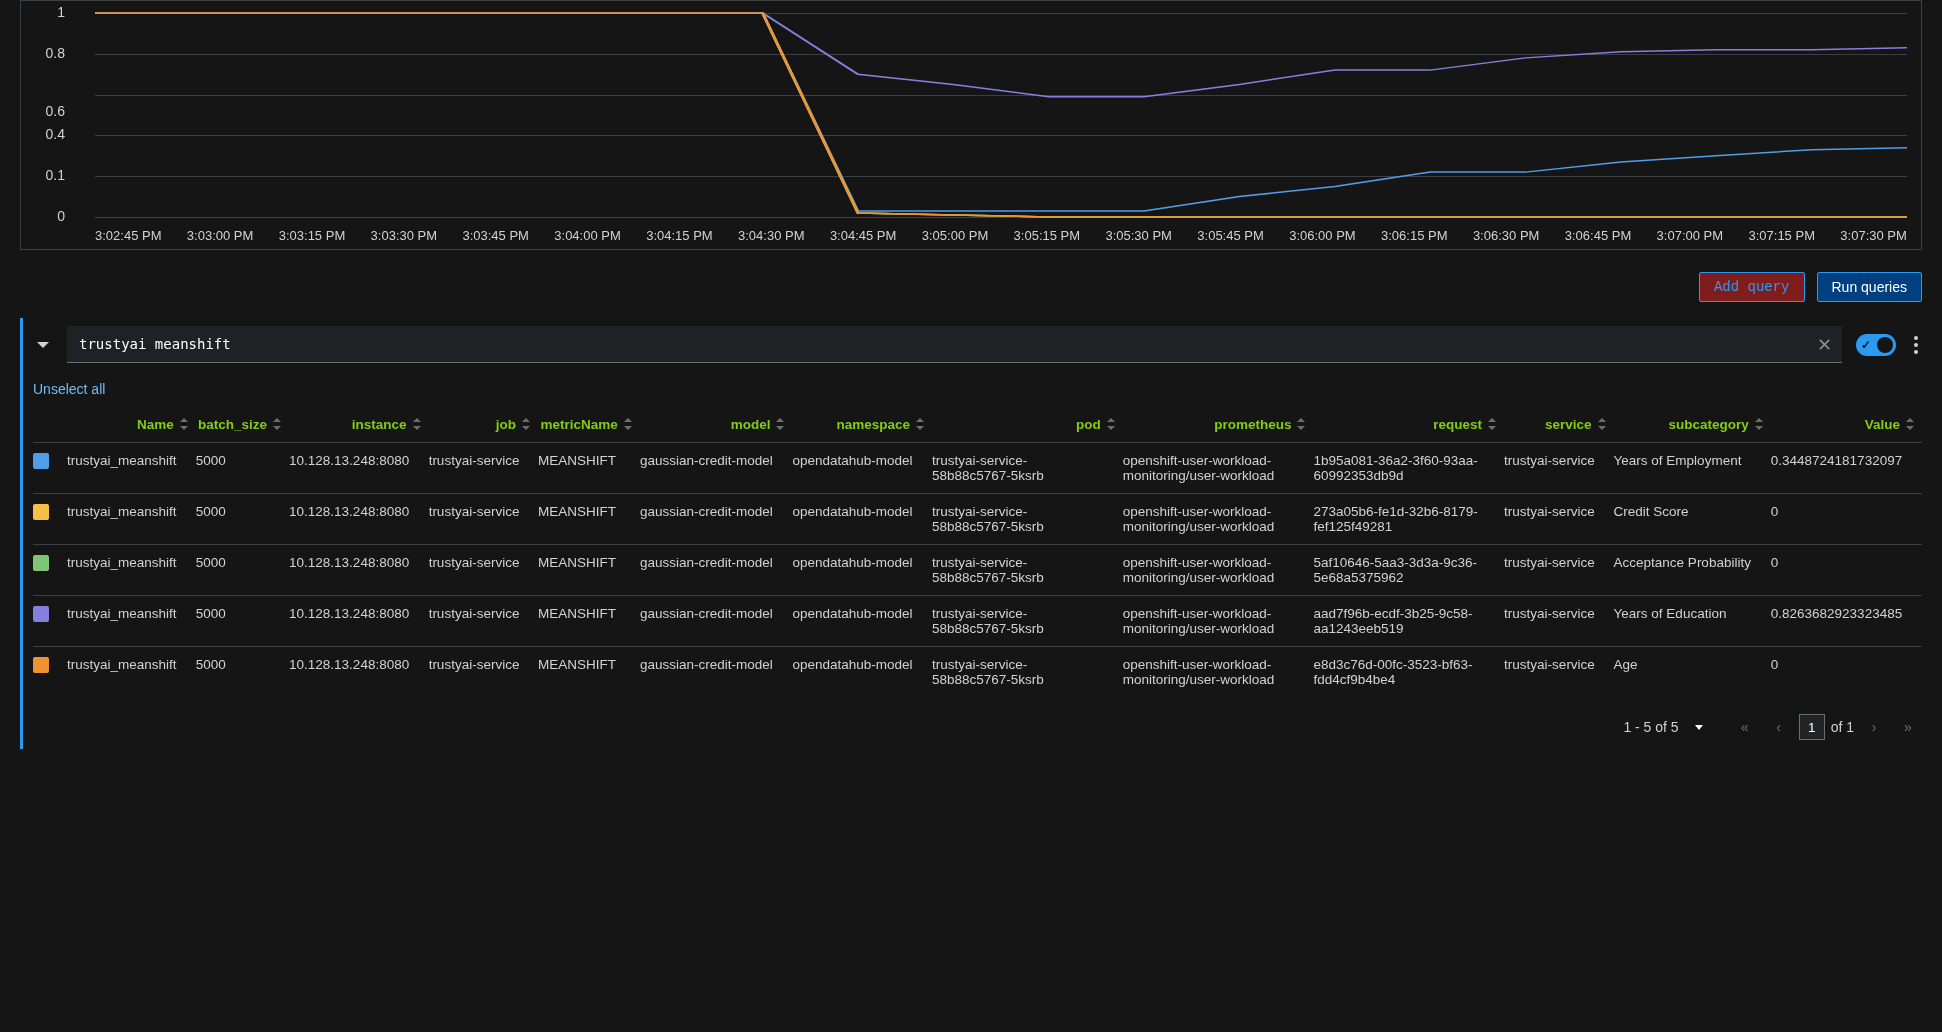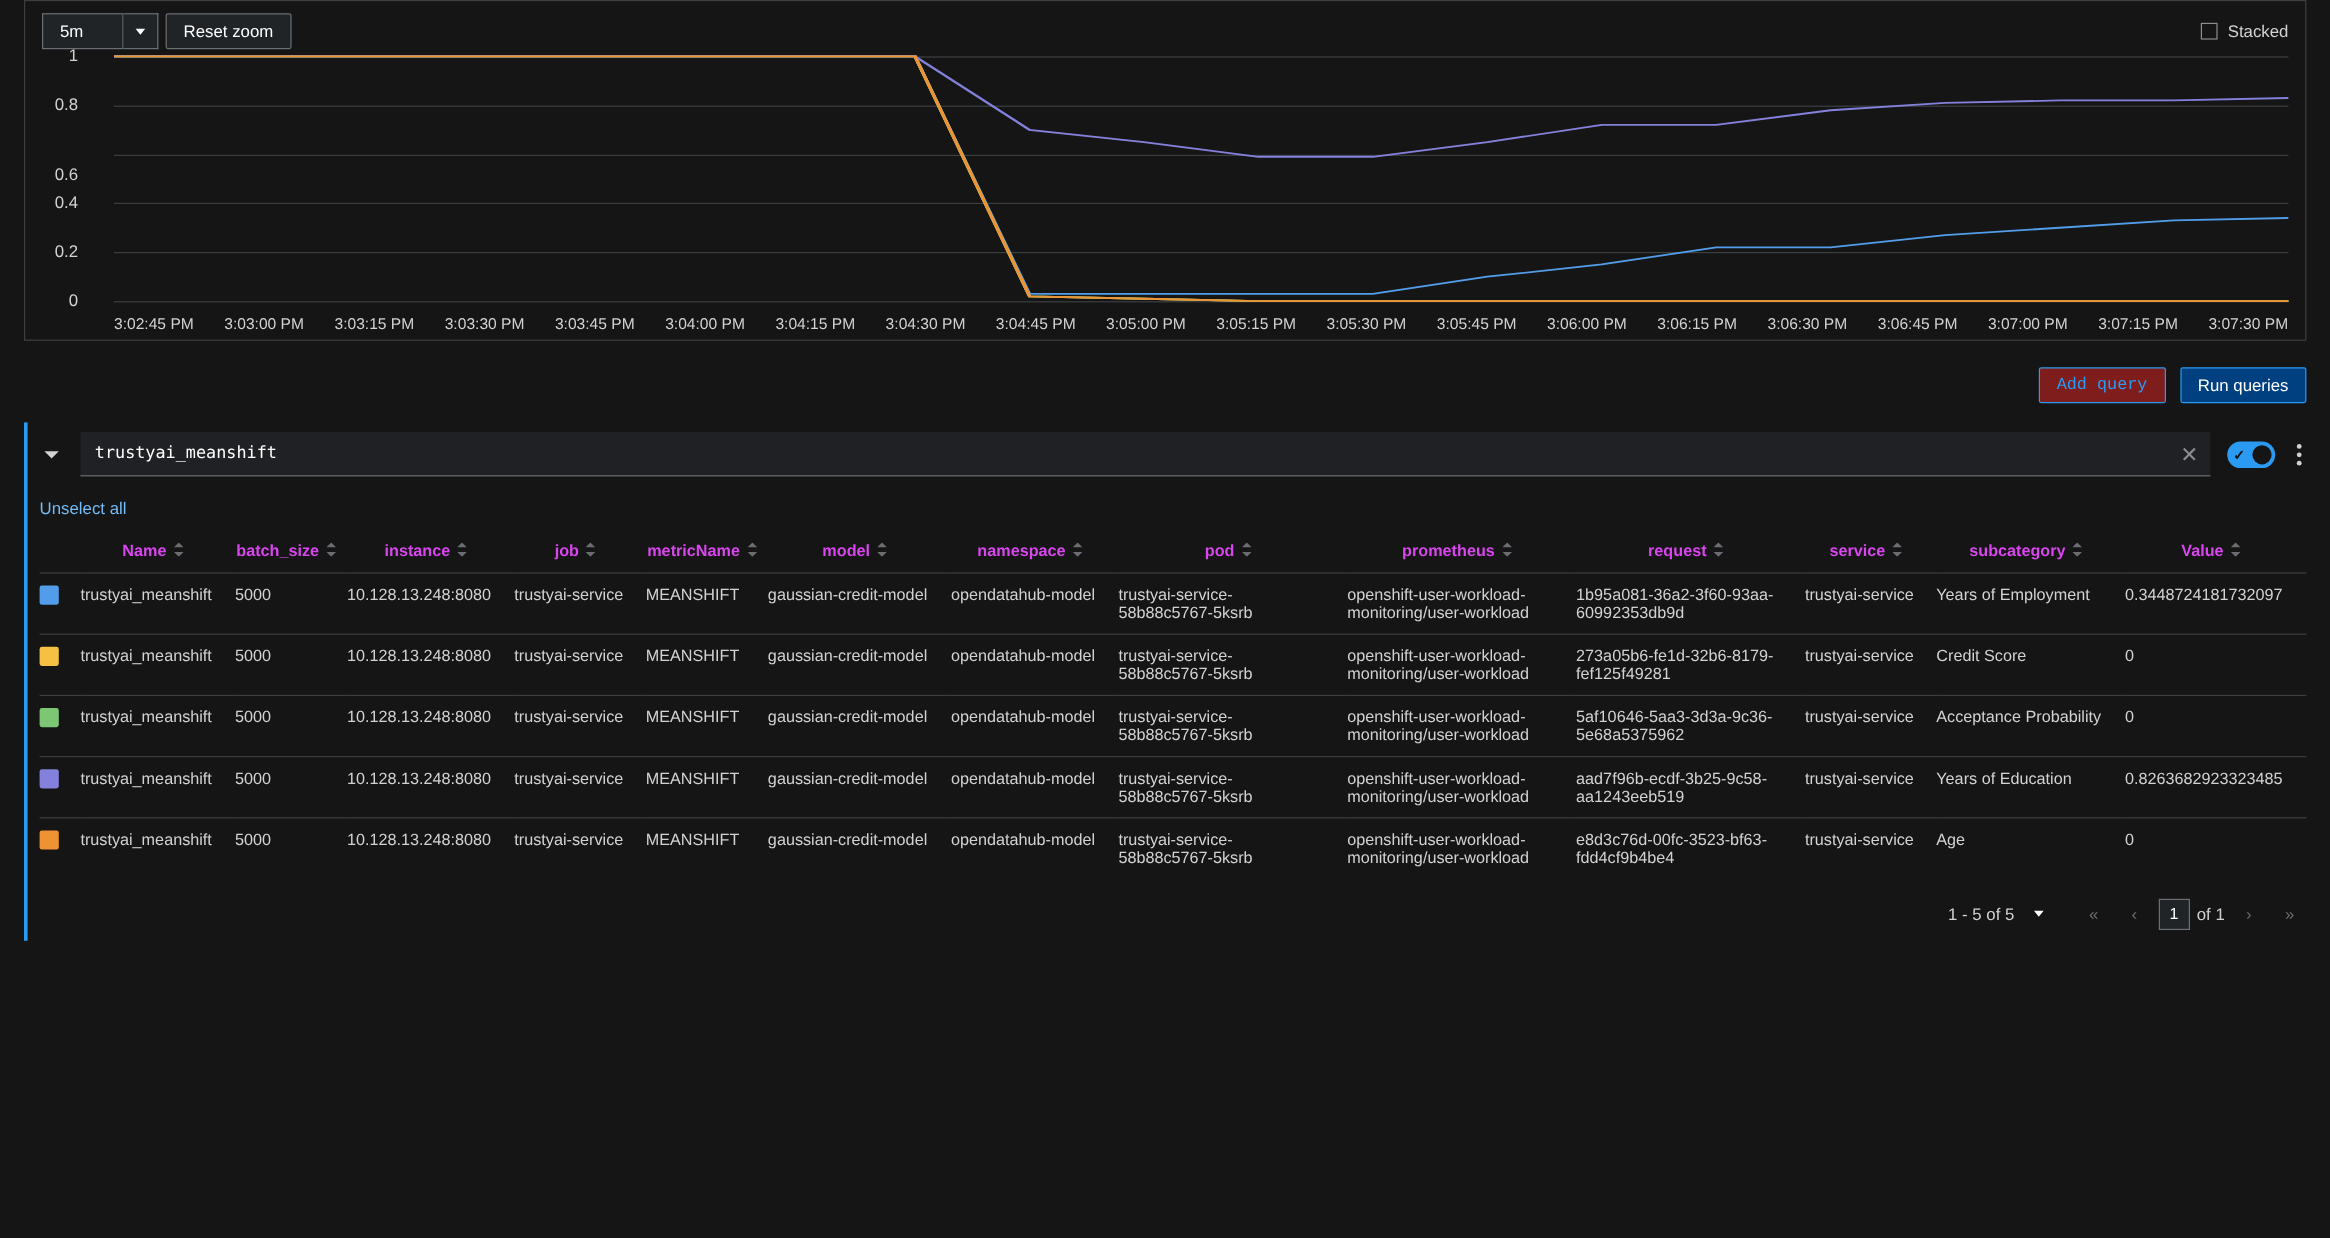--- a/index.html
+++ b/index.html
@@ -70,60 +70,45 @@
   .toggle {
     width:40px; height:22px; background:#2b9af3; border-radius:11px; position:relative; cursor:pointer;
     display:flex; align-items:center;
   }
   .toggle .knob { width:16px; height:16px; background:#151515; border-radius:50%; position:absolute; right:3px; top:3px;}
   .toggle .check { position:absolute; left:5px; color:#151515; font-size:12px; font-weight:bold;}
   .kebab { display:flex; flex-direction:column; gap:3px; padding:4px; cursor:pointer;}
   .kebab span{ width:4px; height:4px; background:#d2d2d2; border-radius:50%;}
   .unselect { color:#73bcf7; cursor:pointer; display:inline-block; margin:18px 0 10px 0; font-size:14px;text-align:center;}
   .table { width:100%; border-collapse:collapse; font-size:13.5px;}
-  .table th { text-align:center; font-weight:600; padding:10px 8px 10px 0; color:#d946ef; position:relative;}
+  .table th { text-align:right; font-weight:600; padding:10px 8px 10px 0; color:#84cc16; position:relative;}
   .table th .sort { display:inline-block; margin-left:6px; color:#6a6e73; font-size:10px; vertical-align:middle;}
   .sort svg{ fill:#6a6e73; width:8px; height:12px;}
   .table td { padding:10px 16px 10px 0; vertical-align:top; border-top:1px solid #3c3f42; color:#d2d2d2;}
   .swatch { width:16px; height:16px; border-radius:2px; display:inline-block;}
   .wrap { word-break:break-word; max-width:170px;}
   .pagination { display:flex; justify-content:flex-end; align-items:center; gap:18px; padding:16px 0 8px 0; color:#d2d2d2; font-size:14px;}
   .pag-group{ display:flex; align-items:center; gap:6px;}
   .pag-btn { width:28px; height:28px; display:flex; align-items:center; justify-content:center; color:#6a6e73; cursor:pointer;}
   .page-input { width:26px; height:26px; background:#212427; border:1px solid #6a6e73; color:#fff; text-align:center;}
 </style>
 </head>
 <body>
 
 <div class="page">
 
 
   <div class="graph-panel">
-    <div class="graph-toolbar">
-      <div class="graph-toolbar-left">
-        <div class="range-select">
-          <div class="val">5m</div>
-          <div class="dd">
-              <span class="caret-down"></span>
-            </div>
-        </div>
-        <button class="btn">Reset zoom</button>
-      </div>
-      <label class="stacked">
-        <span class="checkbox"></span>
-        <span>Stacked</span>
-      </label>
-    </div>
 
     <div class="chart-area">
       <div id="gridlines">
           <div class="gridline" style="top: 204px;"></div>
           <div class="y-label" style="top: 195px;">0</div>
           <div class="gridline" style="top: 163.2px;"></div>
-          <div class="y-label" style="top: 154.2px;">0.2</div>
+          <div class="y-label" style="top: 154.2px;">0.1</div>
           <div class="gridline" style="top: 122.4px;"></div>
           <div class="y-label" style="top: 113.4px;">0.4</div>
           <div class="gridline" style="top: 81.6px;"></div>
           <div class="y-label" style="top: 90px;">0.6</div>
           <div class="gridline" style="top: 40.8px;"></div>
           <div class="y-label" style="top: 31.8px;">0.8</div>
           <div class="gridline" style="top: 0px;"></div>
           <div class="y-label" style="top: -9px;">1</div>
         </div>
       <svg class="chart-lines" id="chart-svg" preserveAspectRatio="none" viewBox="0 0 1000 204">

